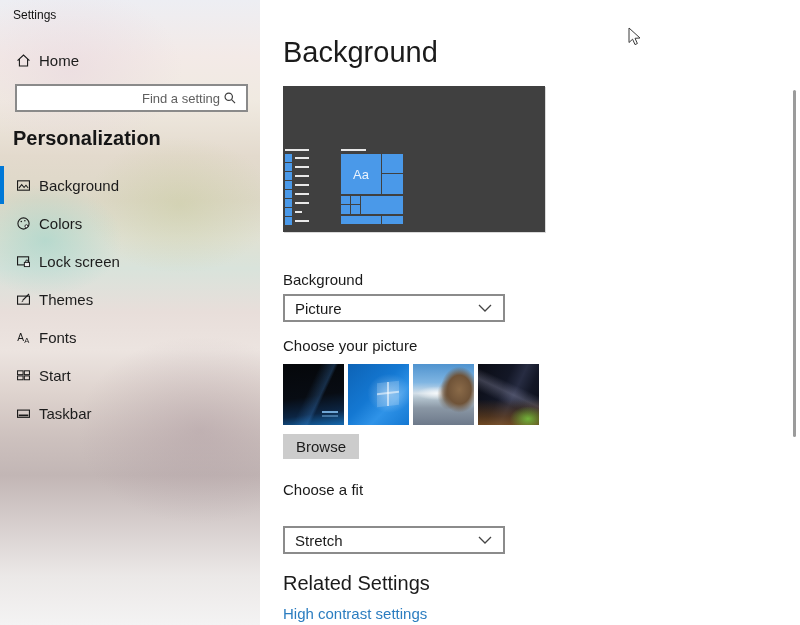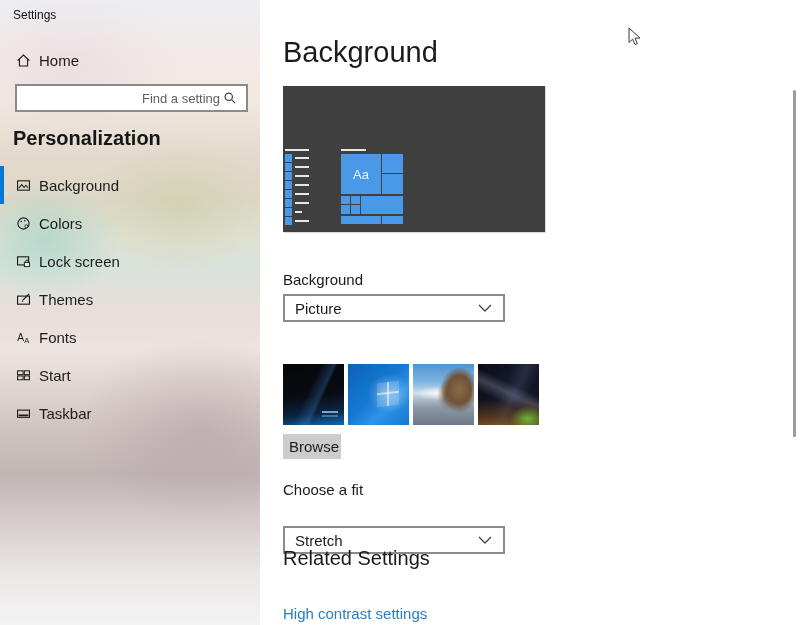--- a/index.html
+++ b/index.html
@@ -70,24 +70,24 @@
      radial-gradient(26px 32px at 76% 42%, #8a6a48 0%, #6f5338 45%, rgba(122,92,62,0) 72%),
      radial-gradient(16px 22px at 58% 50%, #5f4830 0%, rgba(95,72,48,0) 70%),
      radial-gradient(30px 10px at 40% 48%, rgba(255,255,255,0.8), rgba(255,255,255,0) 70%),
      linear-gradient(180deg,#4f93cf 0%,#7fb5e2 30%,#d3dfe8 48%,#b3c3ce 56%,#8a97a5 72%,#6d798a 100%);}
   .thumb-night{background:
      radial-gradient(26px 18px at 82% 90%, rgba(115,185,60,0.95), rgba(115,185,60,0) 70%),
      linear-gradient(180deg, rgba(0,0,0,0) 58%, rgba(125,75,25,0.55) 86%, rgba(160,100,35,0.65) 100%),
      linear-gradient(25deg, rgba(0,0,0,0) 38%, rgba(185,185,215,0.28) 52%, rgba(0,0,0,0) 64%),
      linear-gradient(115deg,#0a0c14 0%,#131726 40%,#272c42 56%,#131726 72%,#0a0c14 100%);}
 
-  .browse-btn{position:absolute;left:23px;top:434px;width:58px;height:25px;background:#cccccc;
+  .browse-btn{position:absolute;left:23px;top:434px;width:76px;height:25px;background:#cccccc;
      border:none;font-size:15px;color:#1c1c1c;font-family:"Liberation Sans",sans-serif;cursor:default;}
 
-  .related-heading{position:absolute;left:23px;top:547px;font-size:20px;font-weight:300;color:#1b1b1b;}
+  .related-heading{position:absolute;left:23px;top:572px;font-size:20px;font-weight:300;color:#1b1b1b;}
   .link{position:absolute;left:23px;top:605px;font-size:15px;color:#2b7dc0;cursor:pointer;text-decoration:none;}
 
   .scrollbar{position:absolute;right:4px;top:90px;width:3px;height:347px;background:#9b9b9b;border-radius:2px;}
   .cursor{position:absolute;left:628px;top:27px;}
 </style>
 </head>
 <body>
 
 <div class="window">
 
@@ -231,20 +231,21 @@
     </div>
 
     <div class="field-label" style="top:271px;">Background</div>
     <div class="selectbox" style="top:294px;">
       <span class="val">Picture</span>
       <svg class="chev" width="14" height="8" viewBox="0 0 14 8">
         <path d="M1 1 L7 7 L13 1" fill="none" stroke="#444" stroke-width="1.3"></path>
       </svg>
     </div>
 
+    <div class="field-label" style="top:337px;">Choose your picture</div>
     <div class="thumbs">
       <div class="thumb thumb-dark"></div>
       <div class="thumb thumb-win10"></div>
       <div class="thumb thumb-beach"></div>
       <div class="thumb thumb-night"></div>
     </div>
     <button class="browse-btn">Browse</button>
 
     <div class="field-label" style="top:481px;">Choose a fit</div>
     <div class="selectbox" style="top:526px;">

